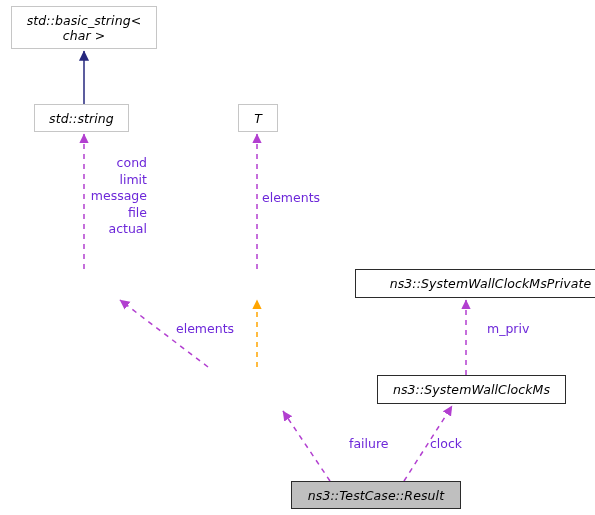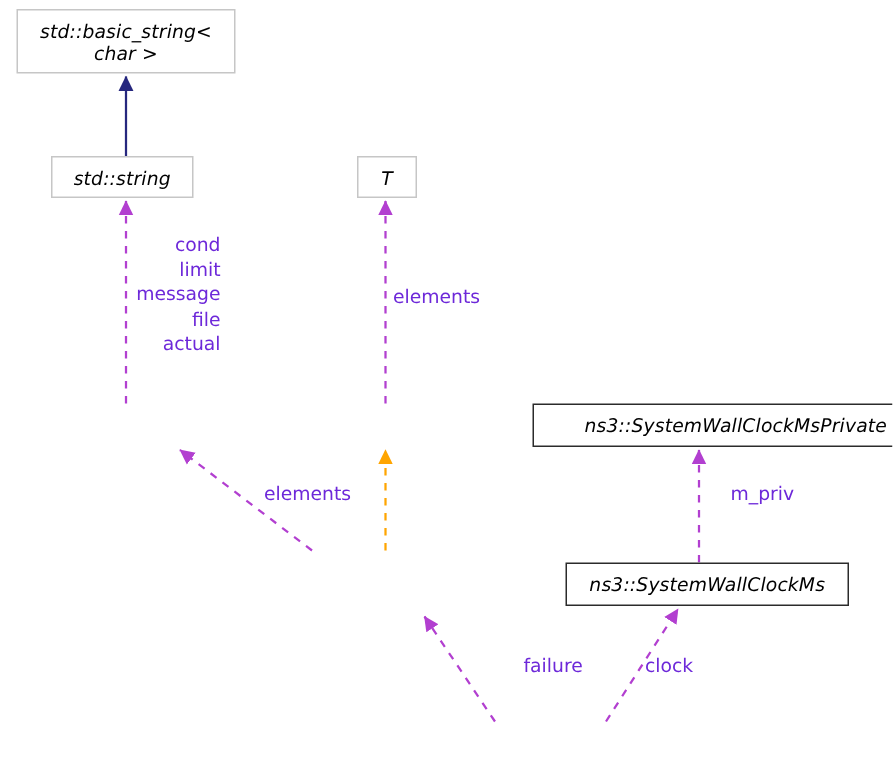--- a/index.html
+++ b/index.html
@@ -112,20 +112,21 @@
 
   <div class="node light" style="left:238px; top:104px; width:40px; height:28px;">T</div>
 
 
 
   <div class="node dark" style="left:355px; top:269px; width:271px; height:29px;">ns3::SystemWallClockMsPrivate</div>
 
 
   <div class="node dark" style="left:377px; top:375px; width:189px; height:29px;">ns3::SystemWallClockMs</div>
 
+  <div class="node current" style="left:291px; top:481px; width:170px; height:28px;">ns3::TestCase::Result</div>
 
   <div class="edge-label multi" style="left:57px; top:155px; width:90px;">cond
 limit
 message
 file
 actual</div>
 
   <div class="edge-label lefted" style="left:262px; top:190px;">elements</div>
 
   <div class="edge-label lefted" style="left:176px; top:321px;">elements</div>

